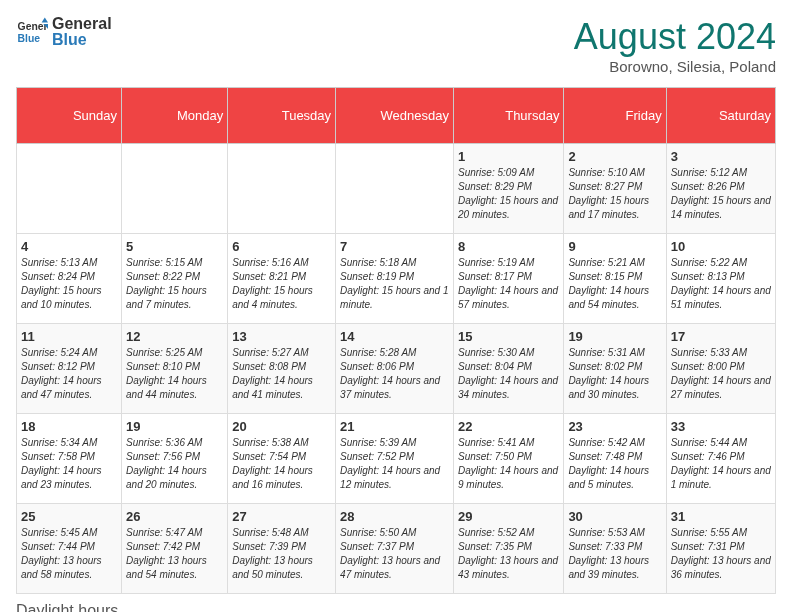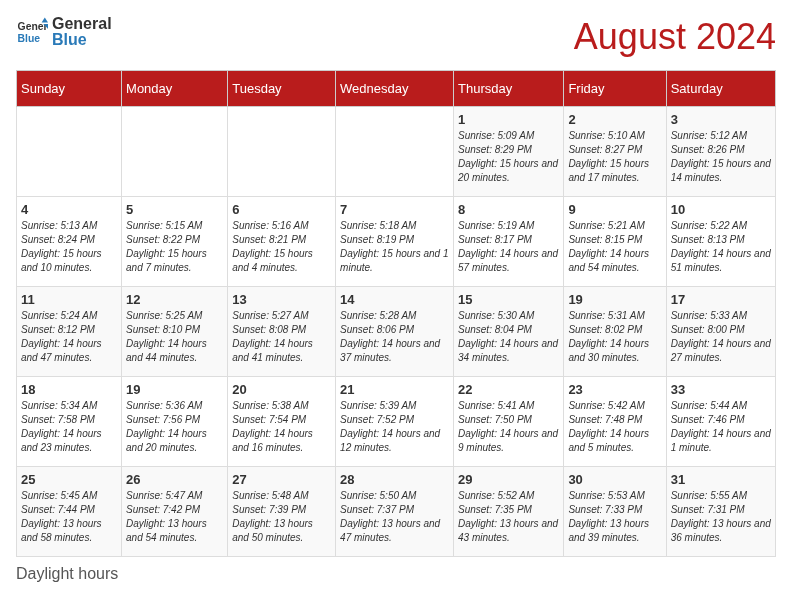--- a/index.html
+++ b/index.html
@@ -24,36 +24,36 @@
     .logo-icon {
       width: 32px;
       height: 32px;
     }
     .title-block {
       text-align: right;
     }
     .main-title {
       font-size: 36px;
       font-weight: normal;
-      color: #b91c1c;
+      color: #0f766e;
     }
     .subtitle {
       font-size: 15px;
       color: #555;
     }
     table {
       width: 100%;
       border-collapse: collapse;
       font-size: 11px;
     }
     thead tr th {
-      background-color: #b91c1c;
+      background-color: #ef4444;
       color: #fff;
-      padding: 10px 4px;
-      text-align: left;
+      padding: 20px 4px;
+      text-align: right;
       font-size: 13px;
       font-weight: normal;
       border: 1px solid #ccc;
     }
     tbody tr td {
       border: 1px solid #ddd;
       padding: 5px 4px;
       vertical-align: top;
       background: #fff;
       min-height: 80px;
@@ -102,20 +102,21 @@
       <div style="line-height:1">
         <span style="font-weight:bold;font-size:16px;color:#333;">General</span>
       </div>
       <div style="line-height:1">
         <span style="font-weight:bold;font-size:16px;color:#2a7ab8;">Blue</span>
       </div>
     </div>
   </div>
   <div class="title-block">
     <div class="main-title">August 2024</div>
+    <div class="subtitle">Borowno, Silesia, Poland</div>
   </div>
 </div>
 
 <table>
   <thead>
     <tr>
       <th>Sunday</th>
       <th>Monday</th>
       <th>Tuesday</th>
       <th>Wednesday</th>

